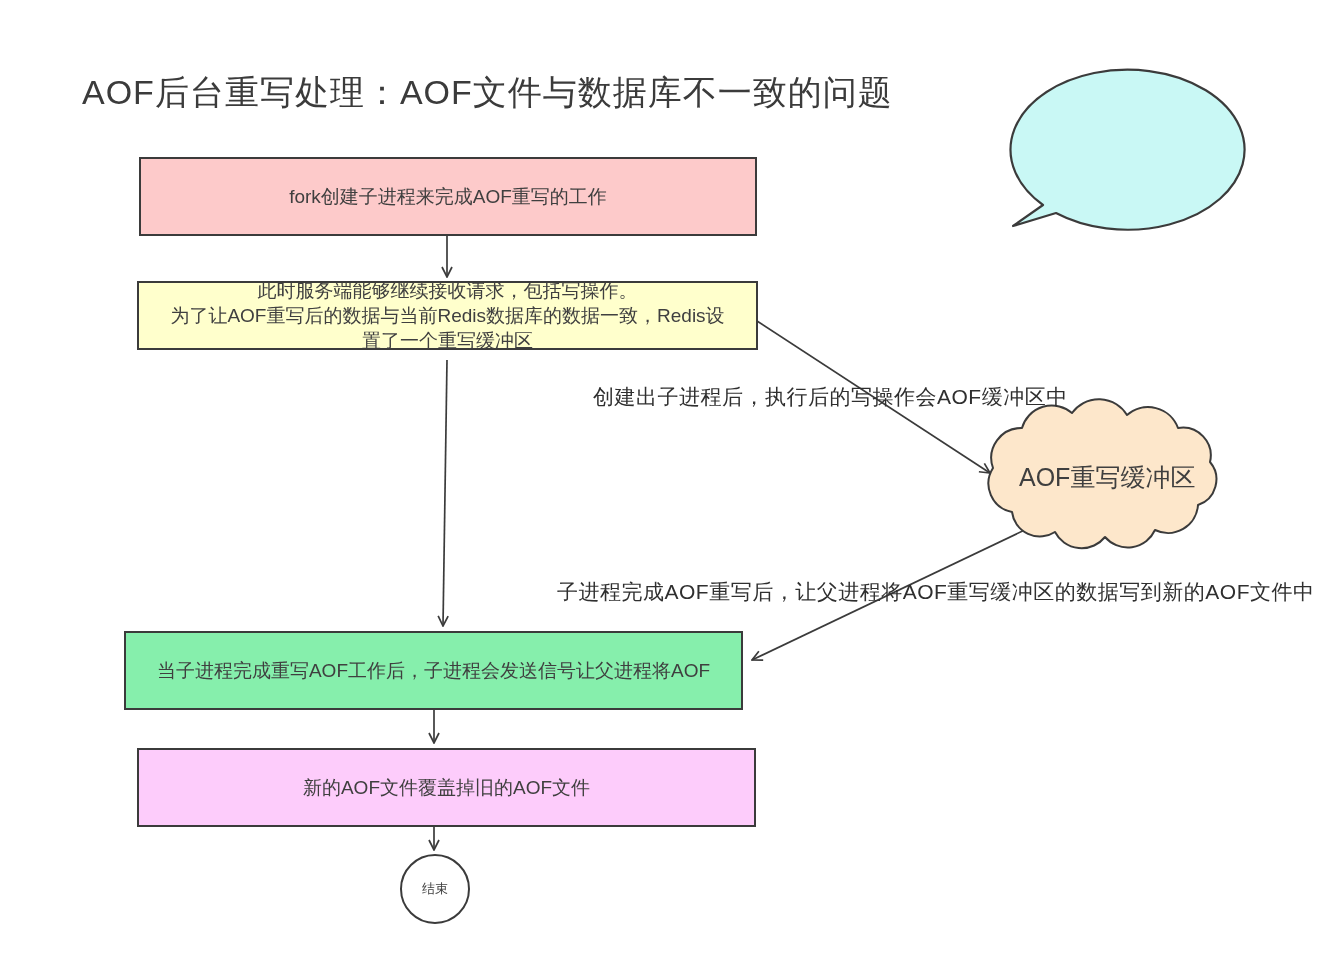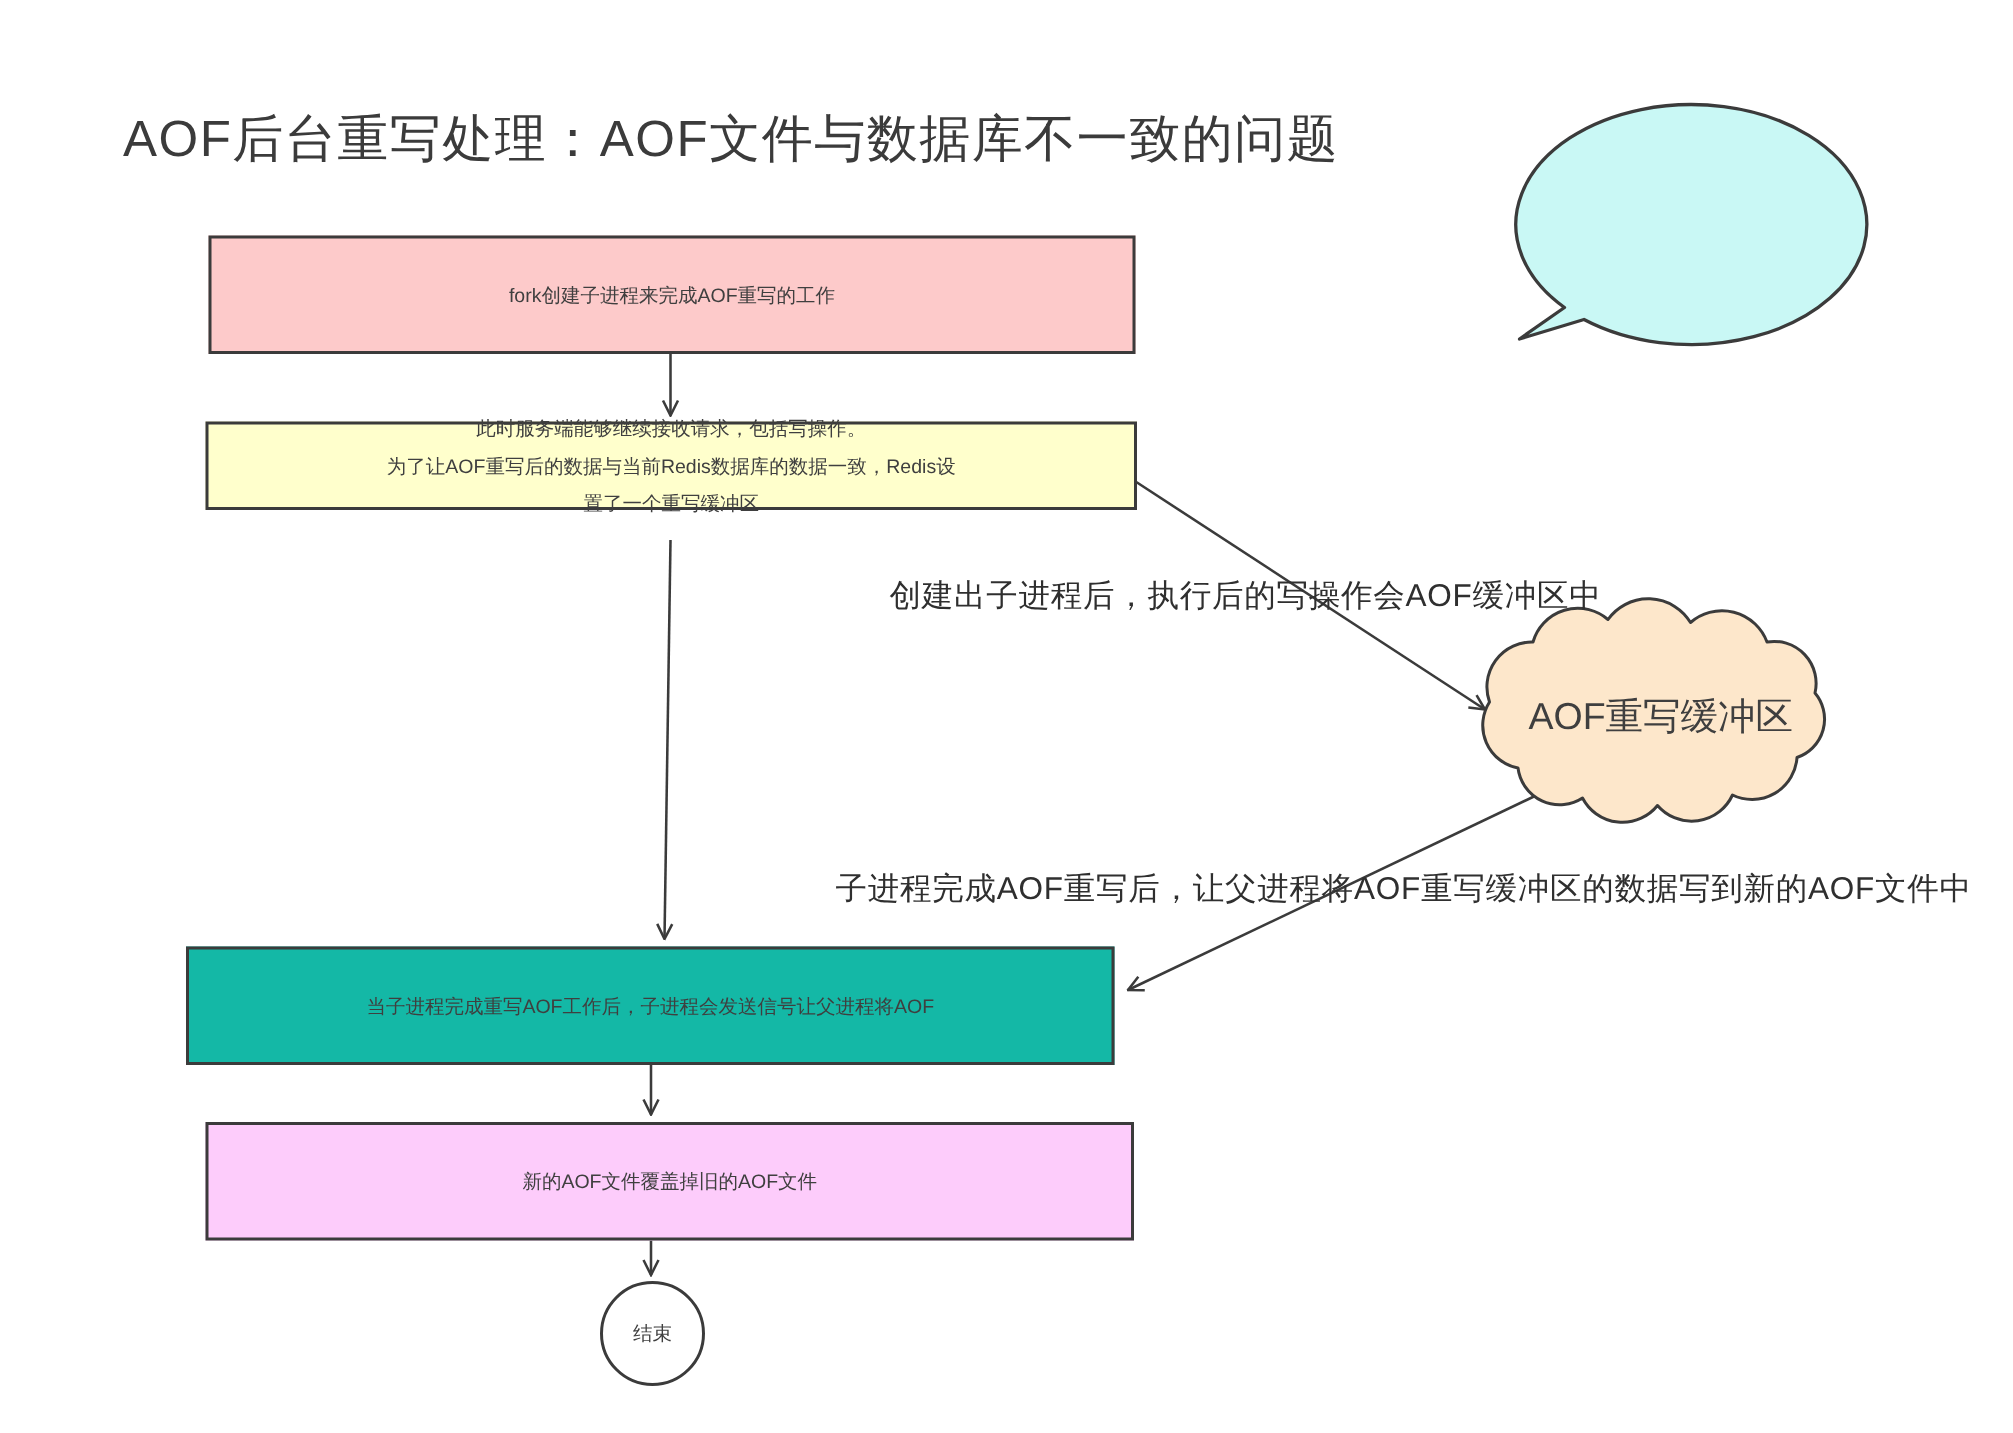--- a/index.html
+++ b/index.html
@@ -25,27 +25,27 @@
   }
   .node {
     position: absolute;
     box-sizing: border-box;
     border: 2px solid #3b3b3b;
     display: flex;
     flex-direction: column;
     align-items: center;
     justify-content: center;
     text-align: center;
-    font-size: 13px;
+    font-size: 19px;
     line-height: 25px;
     color: #3f3f3f;
     padding: 0 8px;
   }
   .node-step1 { left: 139px; top: 157px; width: 618px; height: 79px; }
-  .node-step2 { left: 137px; top: 281px; width: 621px; height: 59px; }
+  .node-step2 { left: 137px; top: 281px; width: 621px; height: 69px; }
   .node-step3 { left: 124px; top: 631px; width: 619px; height: 79px; }
   .node-step4 { left: 124px; top: 748px; width: 619px; height: 79px; margin-left: 13px; }
   .end-circle {
     position: absolute;
     left: 400px; top: 854px;
     width: 70px; height: 70px;
     box-sizing: border-box;
     border: 2px solid #3b3b3b;
     border-radius: 50%;
     background: #ffffff;
@@ -129,21 +129,21 @@
   <div class="node node-step1" style="background-color: rgb(253, 202, 202);">
     <div>fork创建子进程来完成AOF重写的工作</div>
   </div>
 
   <div class="node node-step2" style="background-color: rgb(255, 255, 204);">
     <div>此时服务端能够继续接收请求，包括写操作。</div>
     <div>为了让AOF重写后的数据与当前Redis数据库的数据一致，Redis设</div>
     <div>置了一个重写缓冲区</div>
   </div>
 
-  <div class="node node-step3" style="background-color: #14b8a6;">
+  <div class="node node-step3" style="background-color: #86efac;">
     <div>当子进程完成重写AOF工作后，子进程会发送信号让父进程将AOF</div>
   </div>
 
   <div class="node node-step4" style="background-color: rgb(253, 204, 251);">
     <div>新的AOF文件覆盖掉旧的AOF文件</div>
   </div>
 
   <div class="cloud-label">AOF重写缓冲区</div>
 
   <div class="edge-label edge-label-1">创建出子进程后，执行后的写操作会AOF缓冲区中</div>

